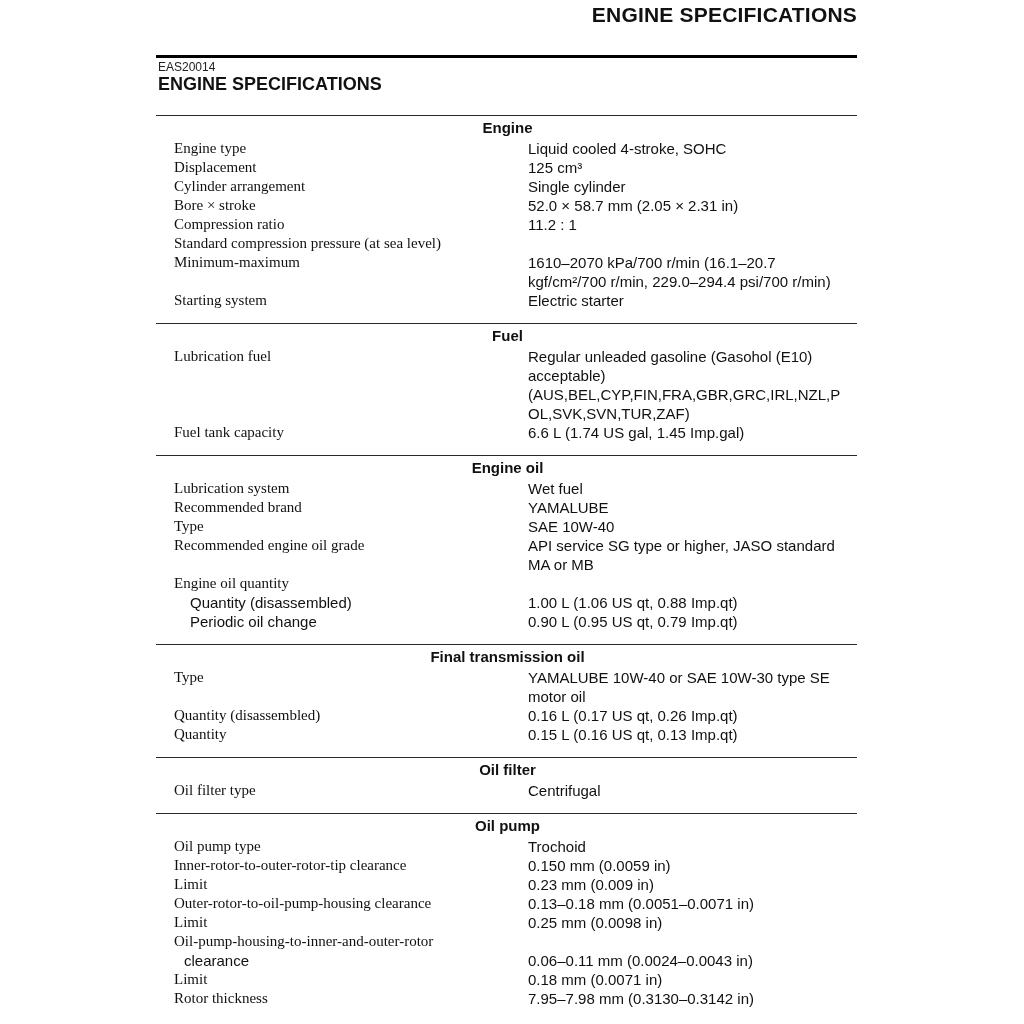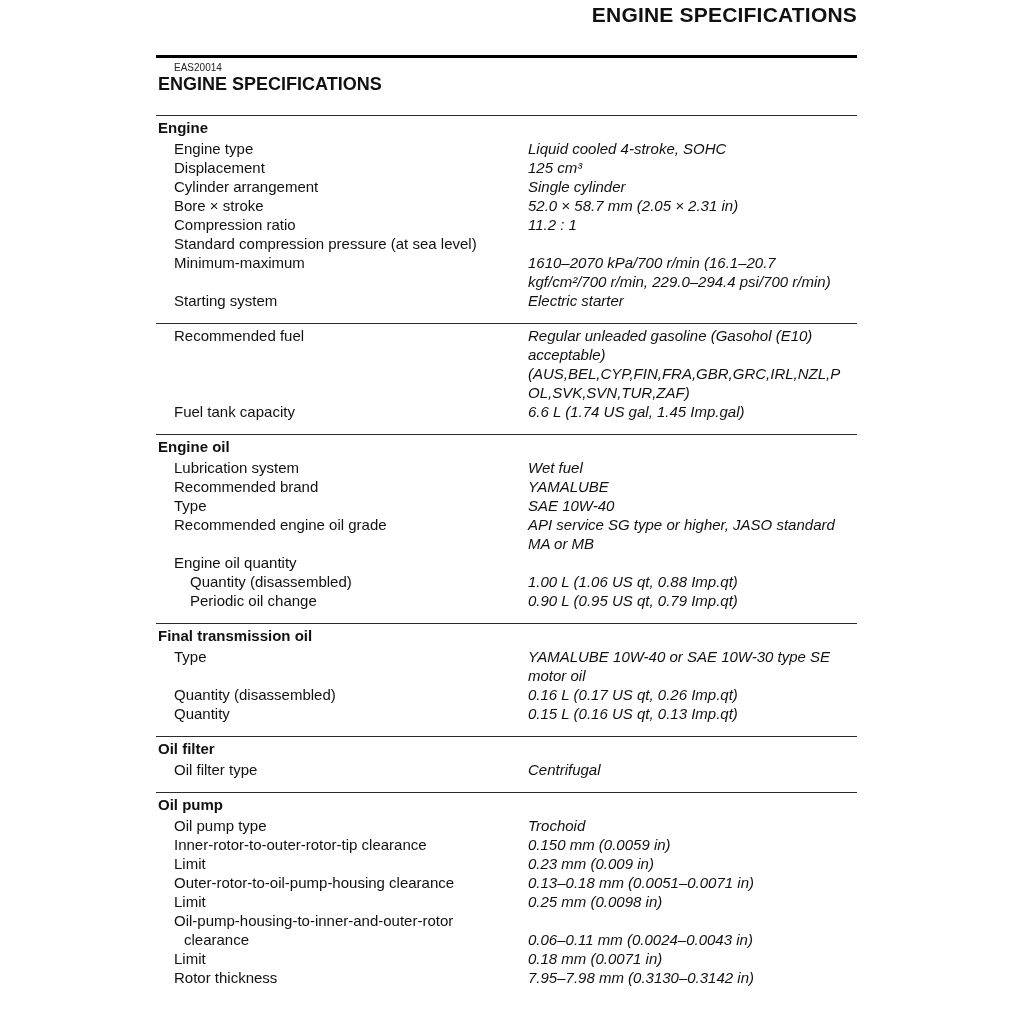--- a/index.html
+++ b/index.html
@@ -32,66 +32,65 @@
     width: 701px;
     border-top: 3px solid #000000;
   }
   .content {
     position: absolute;
     left: 156px;
     top: 62px;
     width: 701px;
   }
   .section-code {
-    font-size: 10px;
+    font-size: 12px;
     line-height: 11px;
     padding-left: 2px;
     color: #222222;
-    margin-left: 16px;
   }
   .doc-title {
     font-size: 18px;
     font-weight: bold;
     line-height: 22px;
     margin: 0 0 20px 0;
     padding-left: 2px;
   }
   .spec-section {
     border-top: 1.5px solid #2a2a2a;
     padding: 2px 0 13px 0;
   }
   .section-title {
     font-size: 15px;
     font-weight: bold;
     line-height: 19px;
     margin: 0 0 2px 0;
     padding-left: 2px;
+    text-align: center;
   }
   .spec-row {
     display: flex;
     align-items: flex-start;
     font-size: 15px;
     line-height: 19px;
   }
   .spec-label {
     flex: 0 0 372px;
     width: 372px;
     box-sizing: border-box;
     padding-left: 18px;
   }
-  .spec-row.indent-1 .spec-label { padding-left: 18px; }
+  .spec-row.indent-1 .spec-label { padding-left: 18px; font-family: Liberation Serif, serif; }
   .spec-row.indent-1b .spec-label { padding-left: 28px; }
   .spec-row.indent-2 .spec-label { padding-left: 34px; }
   .spec-value {
     flex: 1 1 auto;
     min-height: 19px;
   }
   .spec-value-line {
     white-space: nowrap;
-    font-style: italic;
   }
 </style>
 </head>
 <body>
 
 <div class="page">
   <div class="running-header">
     <span>ENGINE SPECIFICATIONS</span>
   </div>
   <div class="header-rule"></div>
@@ -152,23 +151,24 @@
   <div class="spec-row indent-1">
     <div class="spec-label">Starting system</div>
     <div class="spec-value">
                 <div class="spec-value-line">Electric starter</div>
               </div>
   </div>
 </div>
   </section>
 
   <section class="spec-section">
-    <div class="rows">
-  <div class="spec-row indent-1">
-    <div class="spec-label">Recommended fuel</div>
+    <h2 class="section-title">Fuel</h2>
+    <div class="rows">
+  <div class="spec-row indent-1">
+    <div class="spec-label">Lubrication fuel</div>
     <div class="spec-value">
                 <div class="spec-value-line">Regular unleaded gasoline (Gasohol (E10)</div>
                 <div class="spec-value-line">acceptable)</div>
                 <div class="spec-value-line">(AUS,BEL,CYP,FIN,FRA,GBR,GRC,IRL,NZL,P</div>
                 <div class="spec-value-line">OL,SVK,SVN,TUR,ZAF)</div>
               </div>
   </div>
 
   <div class="spec-row indent-1">
     <div class="spec-label">Fuel tank capacity</div>

